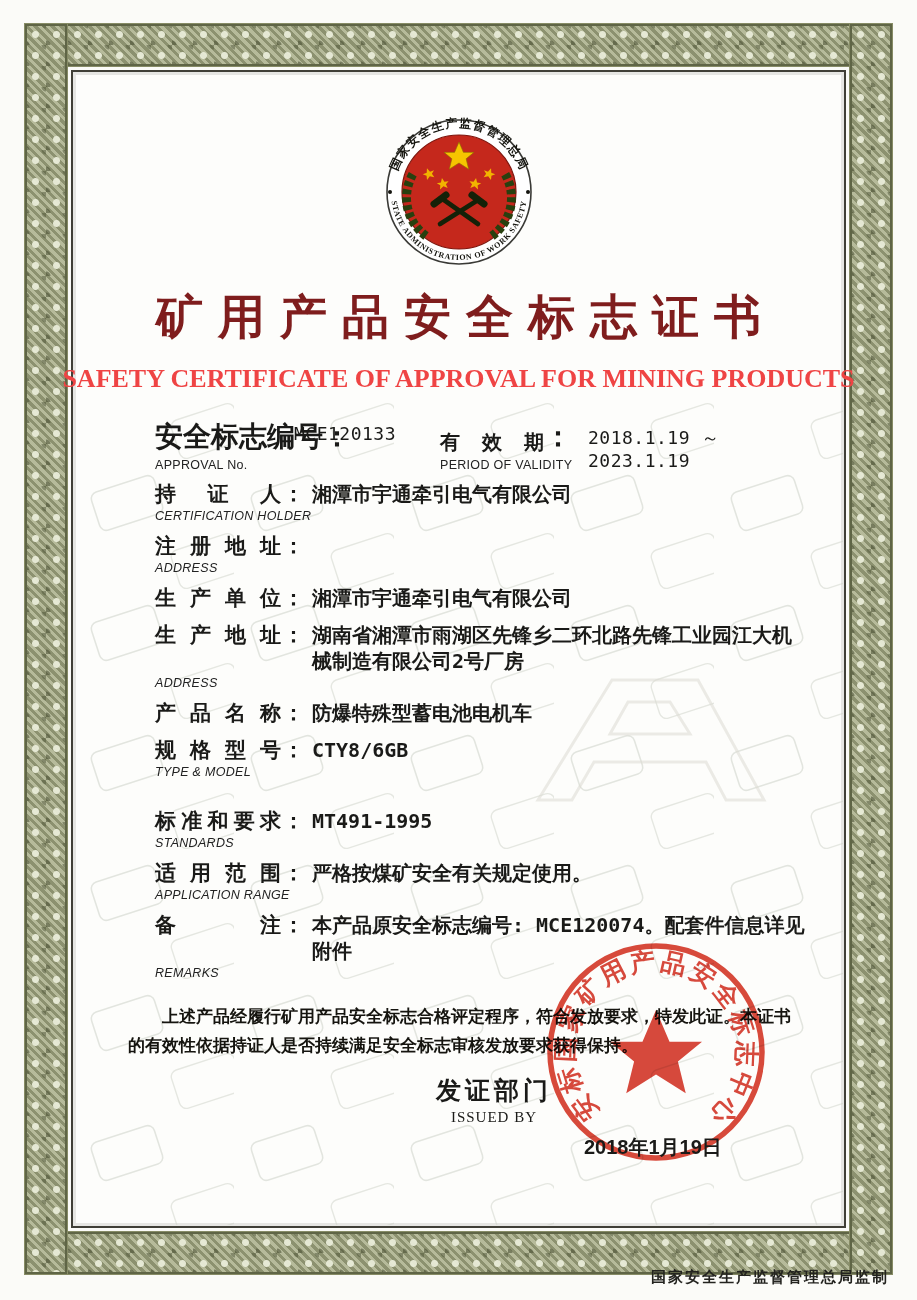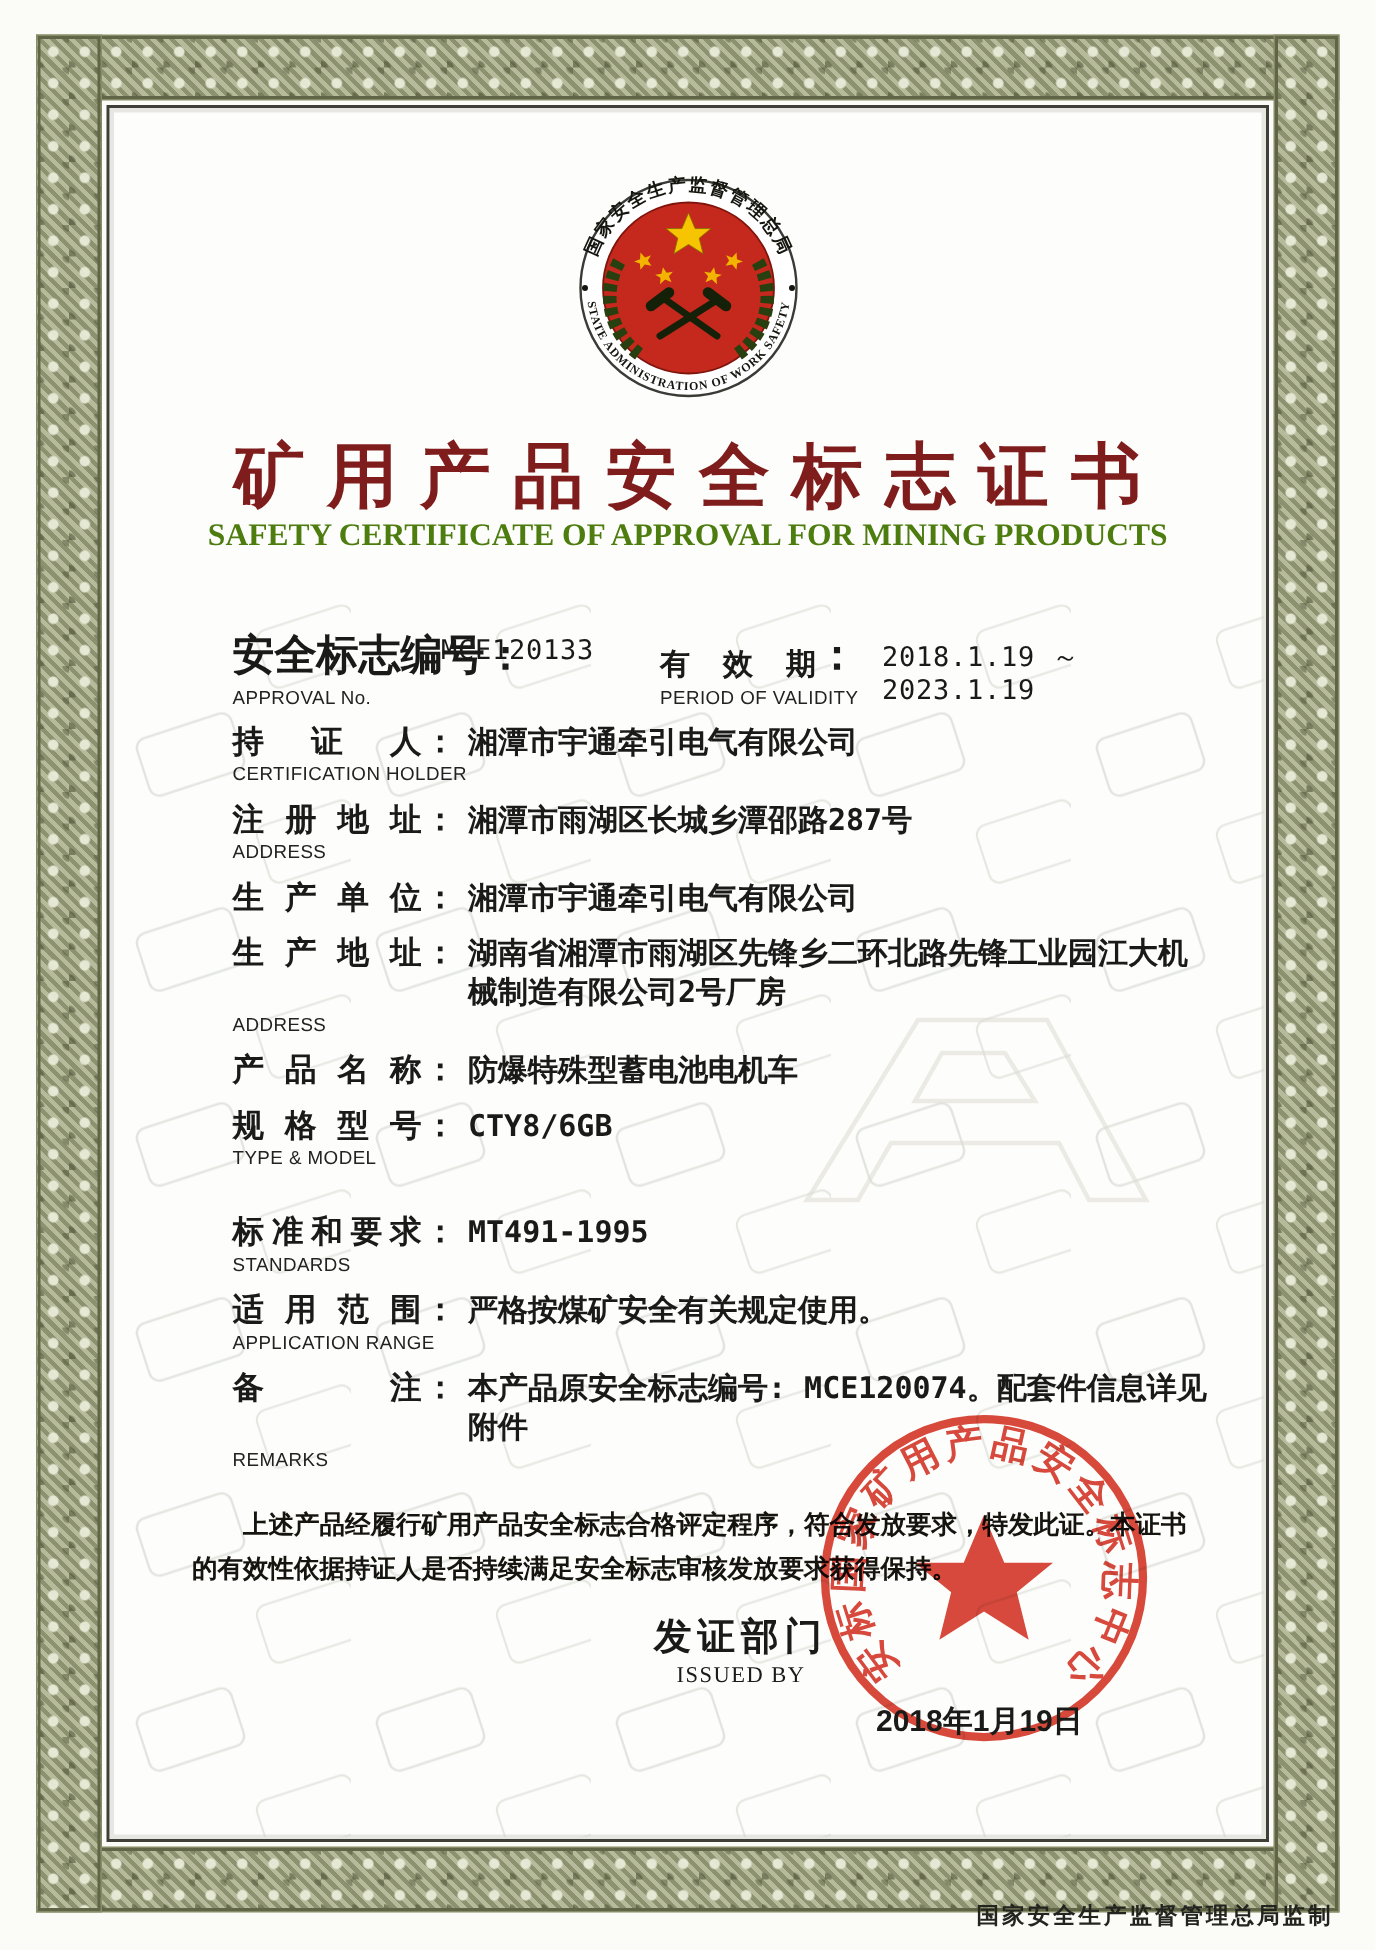--- a/index.html
+++ b/index.html
@@ -41,42 +41,42 @@
 
   
   .emblem{position:absolute;left:366px;top:110px;}
 
   
   .title-zh{
     position:absolute;left:0;right:0;top:286px;text-align:center;
     font-size:47px;font-weight:900;letter-spacing:15px;text-indent:15px;color:#7f1d1d;
   }
   .title-en{
-    position:absolute;left:0;right:0;top:344px;text-align:center;
-    font-family:"Liberation Serif", serif;font-weight:700;font-size:21px;color:#4d7c0f;
+    position:absolute;left:0;right:0;top:364px;text-align:center;
+    font-family:"Liberation Serif", serif;font-weight:700;font-size:26px;color:#ef4444;
   }
 
   
   .approval-row{position:absolute;left:155px;top:416px;right:100px;height:56px;}
   .ap-label{font-size:28px;font-weight:700;}
   .ap-en{font-size:12.5px;margin-top:2px;letter-spacing:.3px;color:#222;}
   .ap-g1{position:absolute;left:0;top:2px;}
   .ap-num{position:absolute;left:139px;top:7px;font-family:"DejaVu Sans Mono", monospace;font-size:18px;letter-spacing:.5px;}
   .ap-g2{position:absolute;left:285px;top:2px;width:150px;}
   .ap-g2 .jlabel{display:inline-block;width:104px;text-align:justify;text-align-last:justify;font-size:20px;font-weight:700;vertical-align:bottom;}
   .ap-dates{position:absolute;left:433px;top:10px;font-family:"DejaVu Sans Mono", monospace;font-size:18px;letter-spacing:.5px;}
 
   
   .fields{position:absolute;left:155px;top:480px;right:110px;}
   .field{margin-bottom:9px;}
   .f-line{display:flex;align-items:baseline;}
   .f-label{width:126px;flex:0 0 126px;font-size:21px;font-weight:700;text-align:justify;text-align-last:justify;}
   .f-colon{font-size:21px;font-weight:700;margin:0 8px 0 2px;}
   .f-value{flex:1;font-size:20px;font-weight:600;line-height:1.32;font-family:"DejaVu Sans Mono","Liberation Sans",monospace;}
-  .f-en{font-size:12.5px;letter-spacing:.3px;color:#222;margin-top:1px;}
+  .f-en{font-size:12.5px;letter-spacing:.3px;color:#222;margin-top:1px;font-style:italic;}
   .gap-top{margin-top:28px;}
 
   
   .statement{
     position:absolute;left:128px;top:1002px;width:668px;
     font-size:17px;font-weight:600;line-height:1.72;text-indent:2em;color:#15140f;
   }
 
   
   .issued{position:absolute;left:424px;top:1074px;width:140px;text-align:center;}
@@ -171,21 +171,20 @@
           <span class="f-colon">：</span>
         <span class="f-value">湘潭市宇通牵引电气有限公司</span>
       </div>
       <div class="f-en">CERTIFICATION HOLDER</div>
     </div>
 
     <div class="field">
       <div class="f-line">
         <span class="f-label">注册地址</span>
           <span class="f-colon">：</span>
-        <span class="f-value">湘潭市雨湖区长城乡潭邵路287号</span>
       </div>
       <div class="f-en">ADDRESS</div>
     </div>
 
     <div class="field">
       <div class="f-line">
         <span class="f-label">生产单位</span>
           <span class="f-colon">：</span>
         <span class="f-value">湘潭市宇通牵引电气有限公司</span>
       </div>

